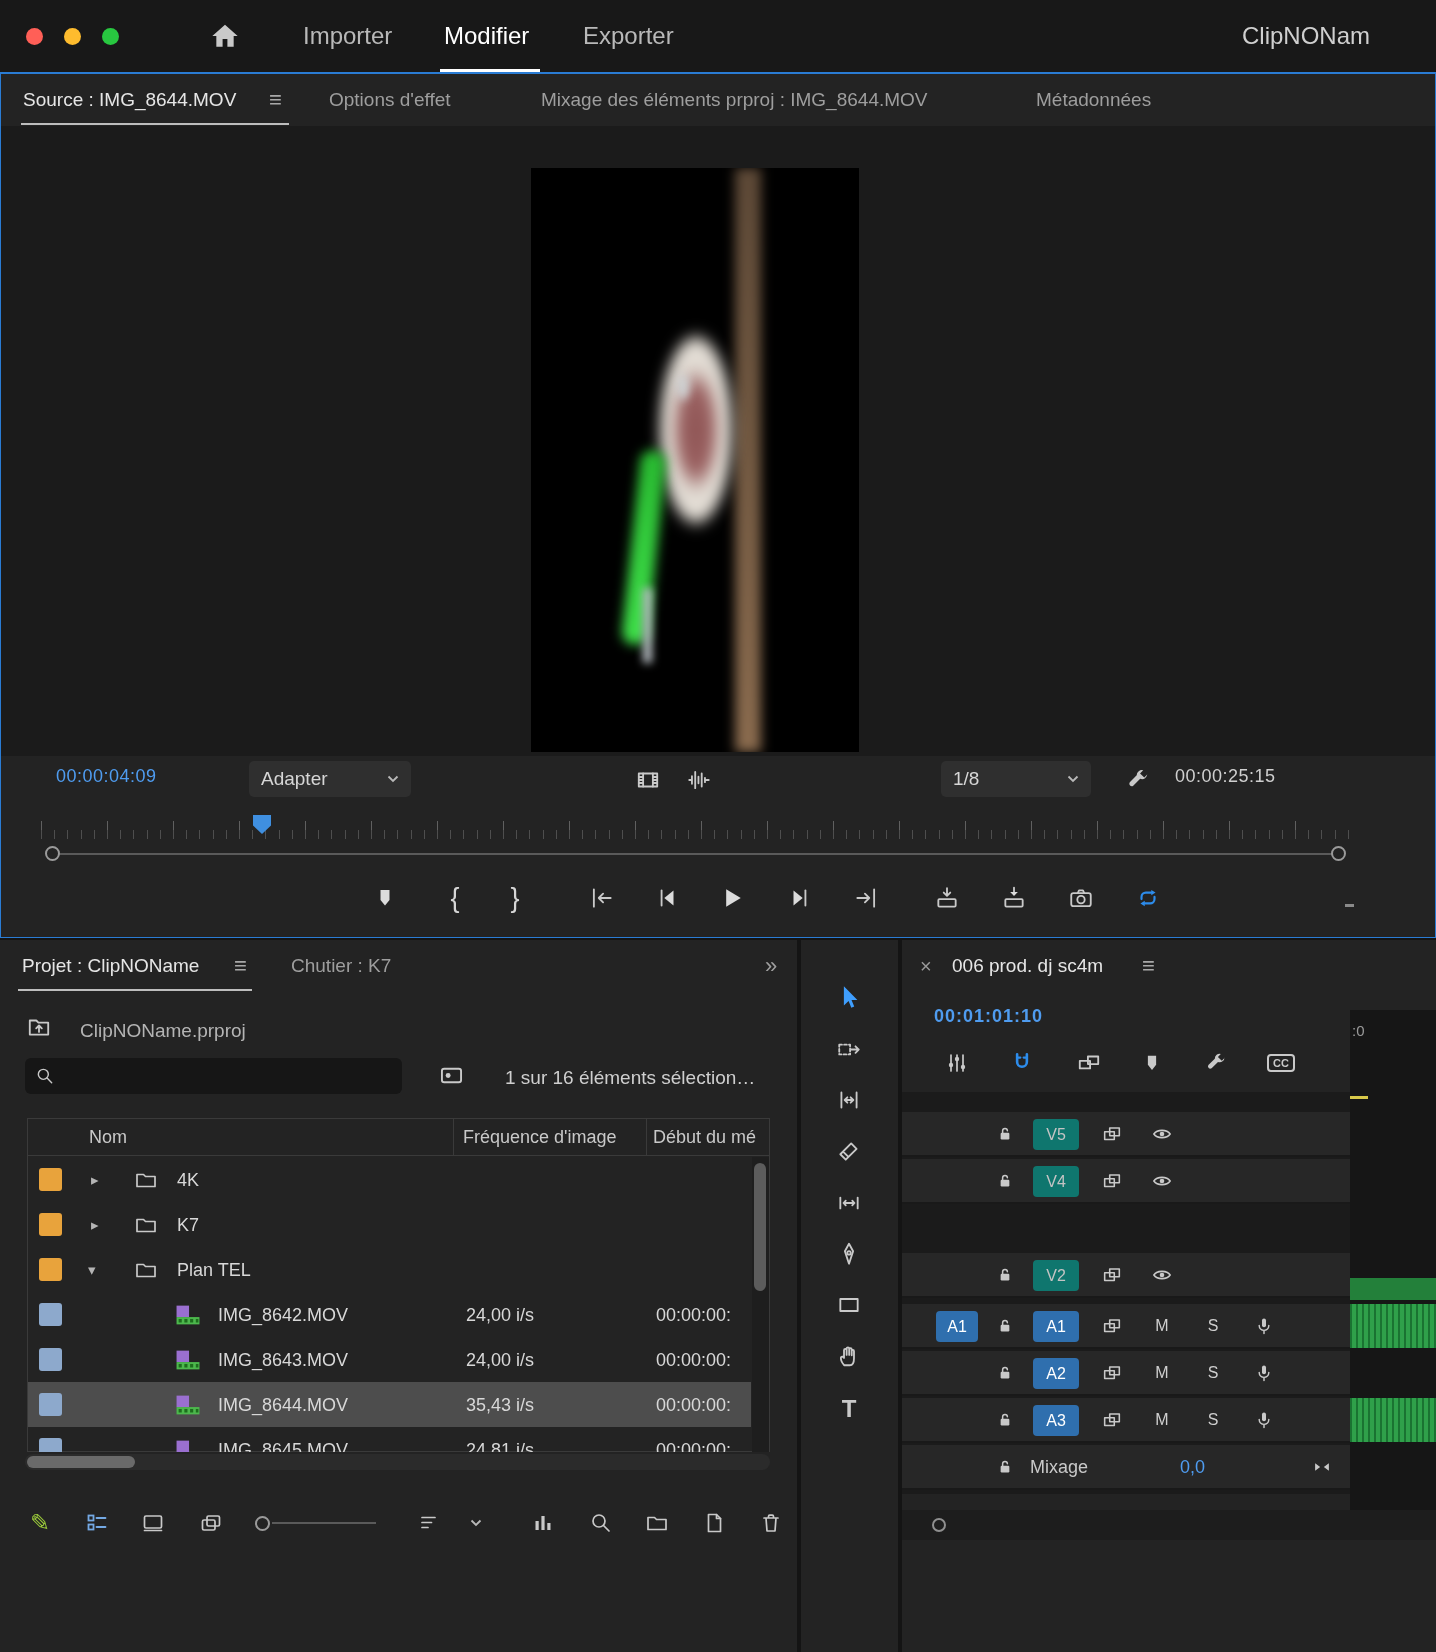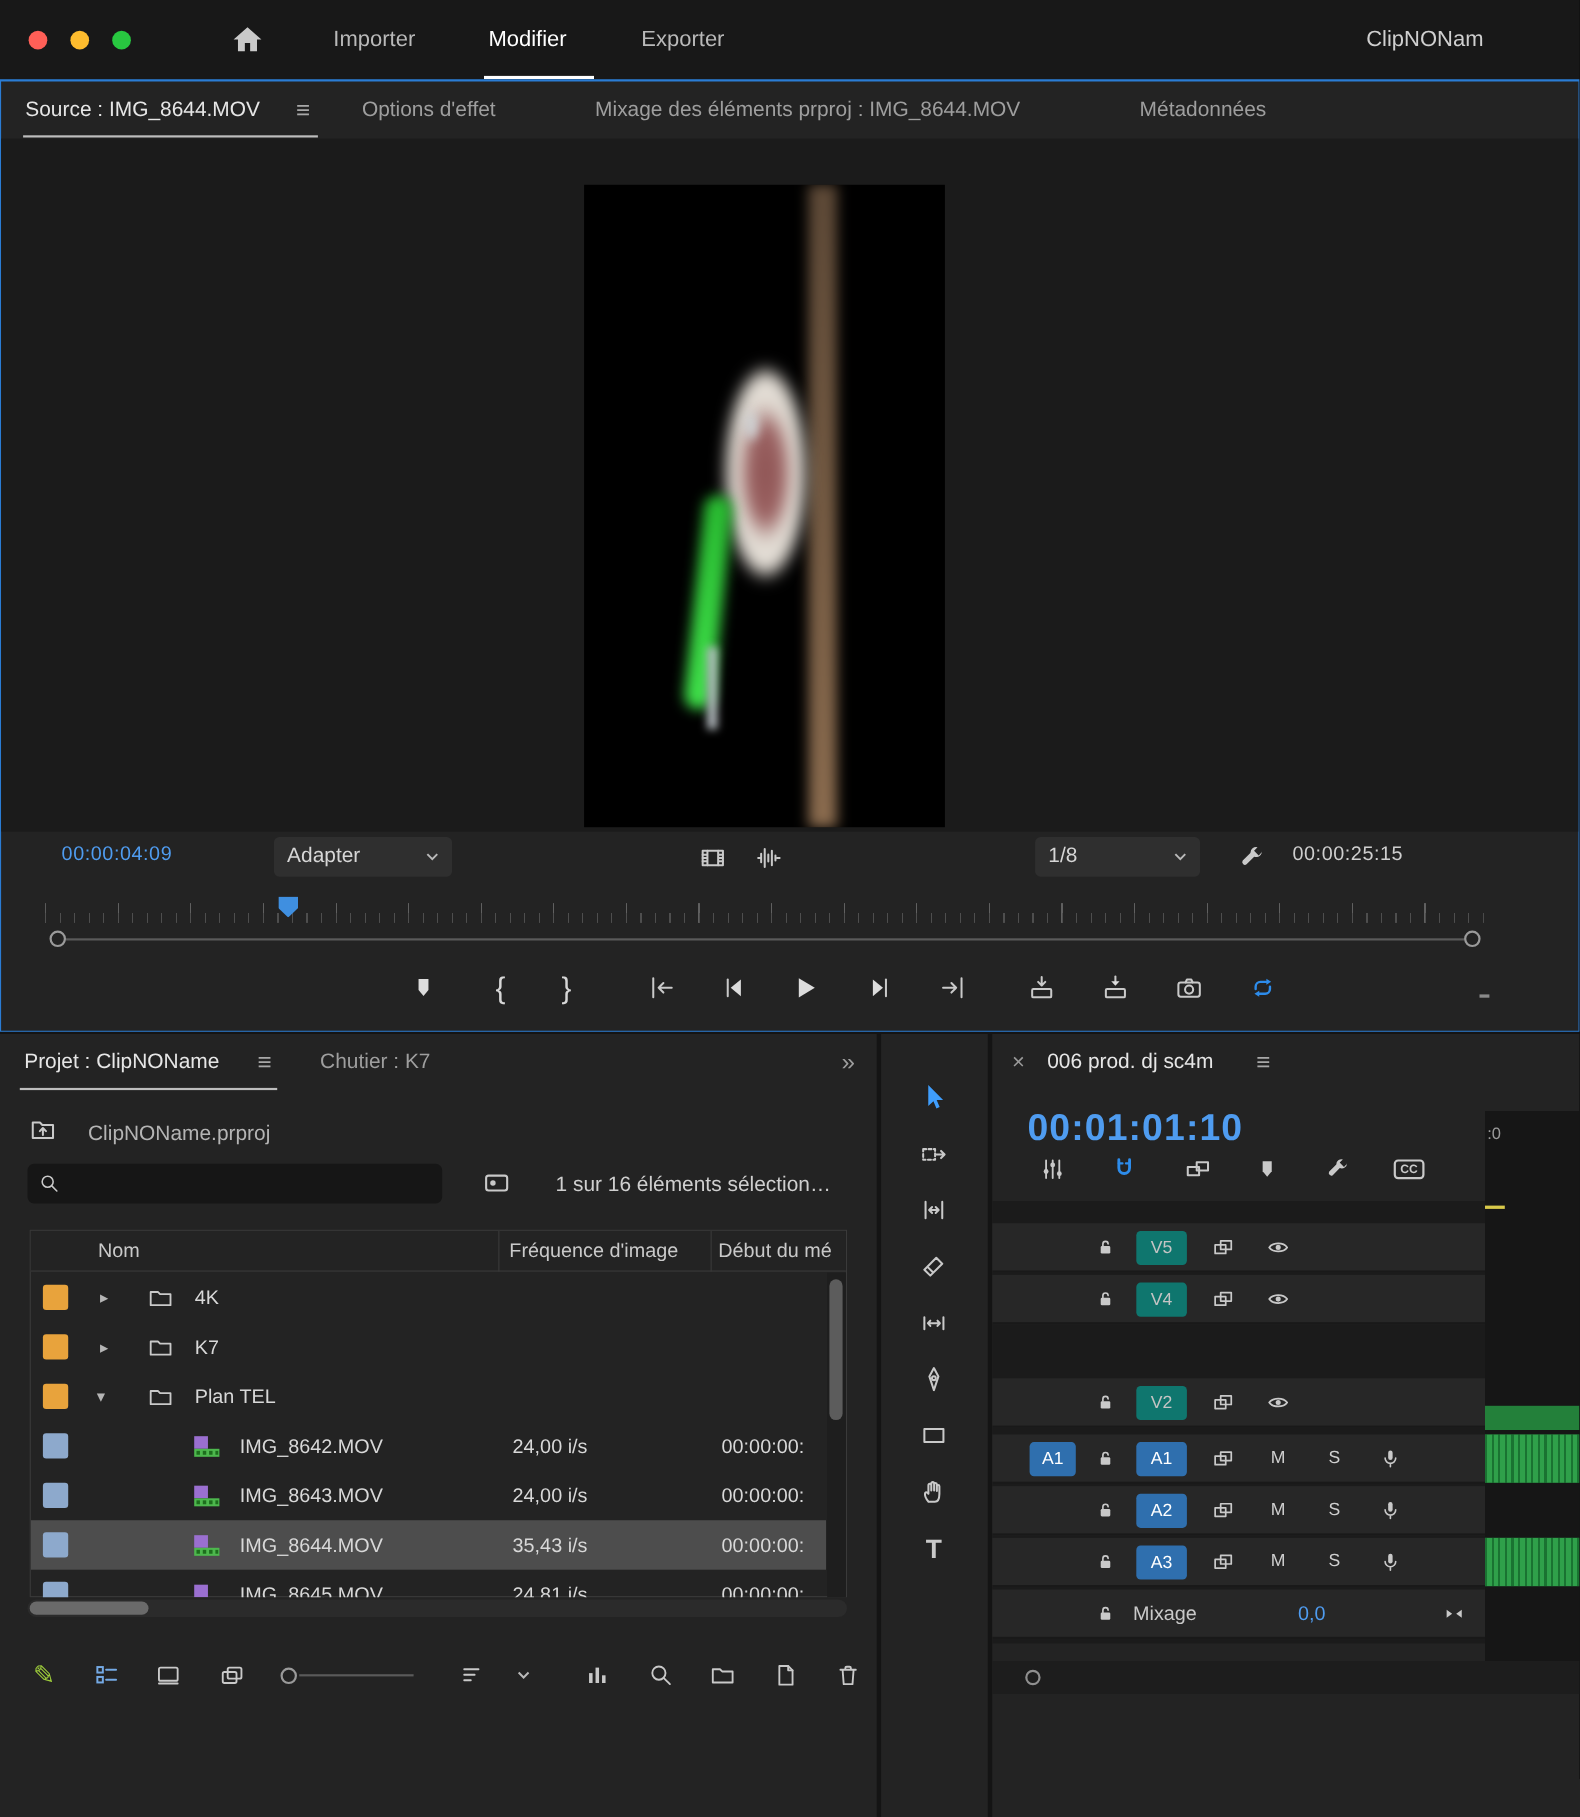--- a/index.html
+++ b/index.html
@@ -2,21 +2,21 @@
 <html><head>
 <meta charset="utf-8">
 <style>
   *{margin:0;padding:0;box-sizing:border-box}
   html,body{width:1436px;height:1652px;background:#101010;font-family:"Liberation Sans",sans-serif;color:#d4d4d4;overflow:hidden}
   #root{position:relative;width:1436px;height:1652px;background:#141414}
   .abs{position:absolute}
   
   .titlebar{position:absolute;left:0;top:0;width:1436px;height:72px;background:#181818}
   .dot{position:absolute;top:28px;width:17px;height:17px;border-radius:50%}
-  .ttab{position:absolute;top:0;height:72px;line-height:72px;font-size:20px;color:#b9b9b9;white-space:nowrap}
+  .ttab{position:absolute;top:0;height:72px;line-height:72px;font-size:24px;color:#b9b9b9;white-space:nowrap}
   .ttab.active{color:#fff;font-weight:400}
   
   .source-panel{position:absolute;left:0;top:72px;width:1436px;height:866px;background:#232323;border:1px solid #2a7cd4;border-top-width:2px;overflow:hidden}
   .project-panel{position:absolute;left:0;top:940px;width:797px;height:712px;background:#232323;overflow:hidden}
   .tools-panel{position:absolute;left:801px;top:940px;width:97px;height:712px;background:#232323;overflow:hidden}
   .timeline-panel{position:absolute;left:902px;top:940px;width:534px;height:712px;background:#232323;overflow:hidden}
   .ptab{position:absolute;top:0;height:52px;line-height:52px;font-size:19px;color:#9e9e9e;white-space:nowrap}
   .ptab.active{color:#e6e6e6}
   .underline{position:absolute;height:2px;background:#bdbdbd}
   .hamb{font-size:22px;color:#a8a8a8;line-height:52px}
@@ -440,21 +440,21 @@
     <span class="btn" style="left:30px;top:451px;font-size:24px;color:#c9c9c9;font-weight:700">
         <span>T</span>
       </span>
   </div>
 
   <div class="timeline-panel">
     <span class="ptab" style="left:18px;font-size:20px;color:#9a9a9a">×</span>
     <span class="ptab active" style="left:50px">006 prod. dj sc4m</span>
     <span class="ptab hamb" style="left:240px">≡</span>
 
-    <span class="abs" style="left:32px;top:66px;font-size:34px;font-weight:700;letter-spacing:1px;color:#4f9cf0">00:01:01:10</span>
+    <span class="abs" style="left:32px;top:66px;font-size:18px;font-weight:700;letter-spacing:1px;color:#4f9cf0">00:01:01:10</span>
 
     <span class="btn" style="left:37px;top:105px">
       <svg class="ic" width="24" height="24" viewBox="0 0 24 24">
           <path d="M6 4 V20 M12 4 V20 M18 4 V20"></path>
           <circle class="f" cx="6" cy="14" r="2.2"></circle>
           <circle class="f" cx="12" cy="8" r="2.2"></circle>
           <circle class="f" cx="18" cy="16" r="2.2"></circle>
         </svg>
     </span>
     <span class="btn" style="left:102px;top:105px">

